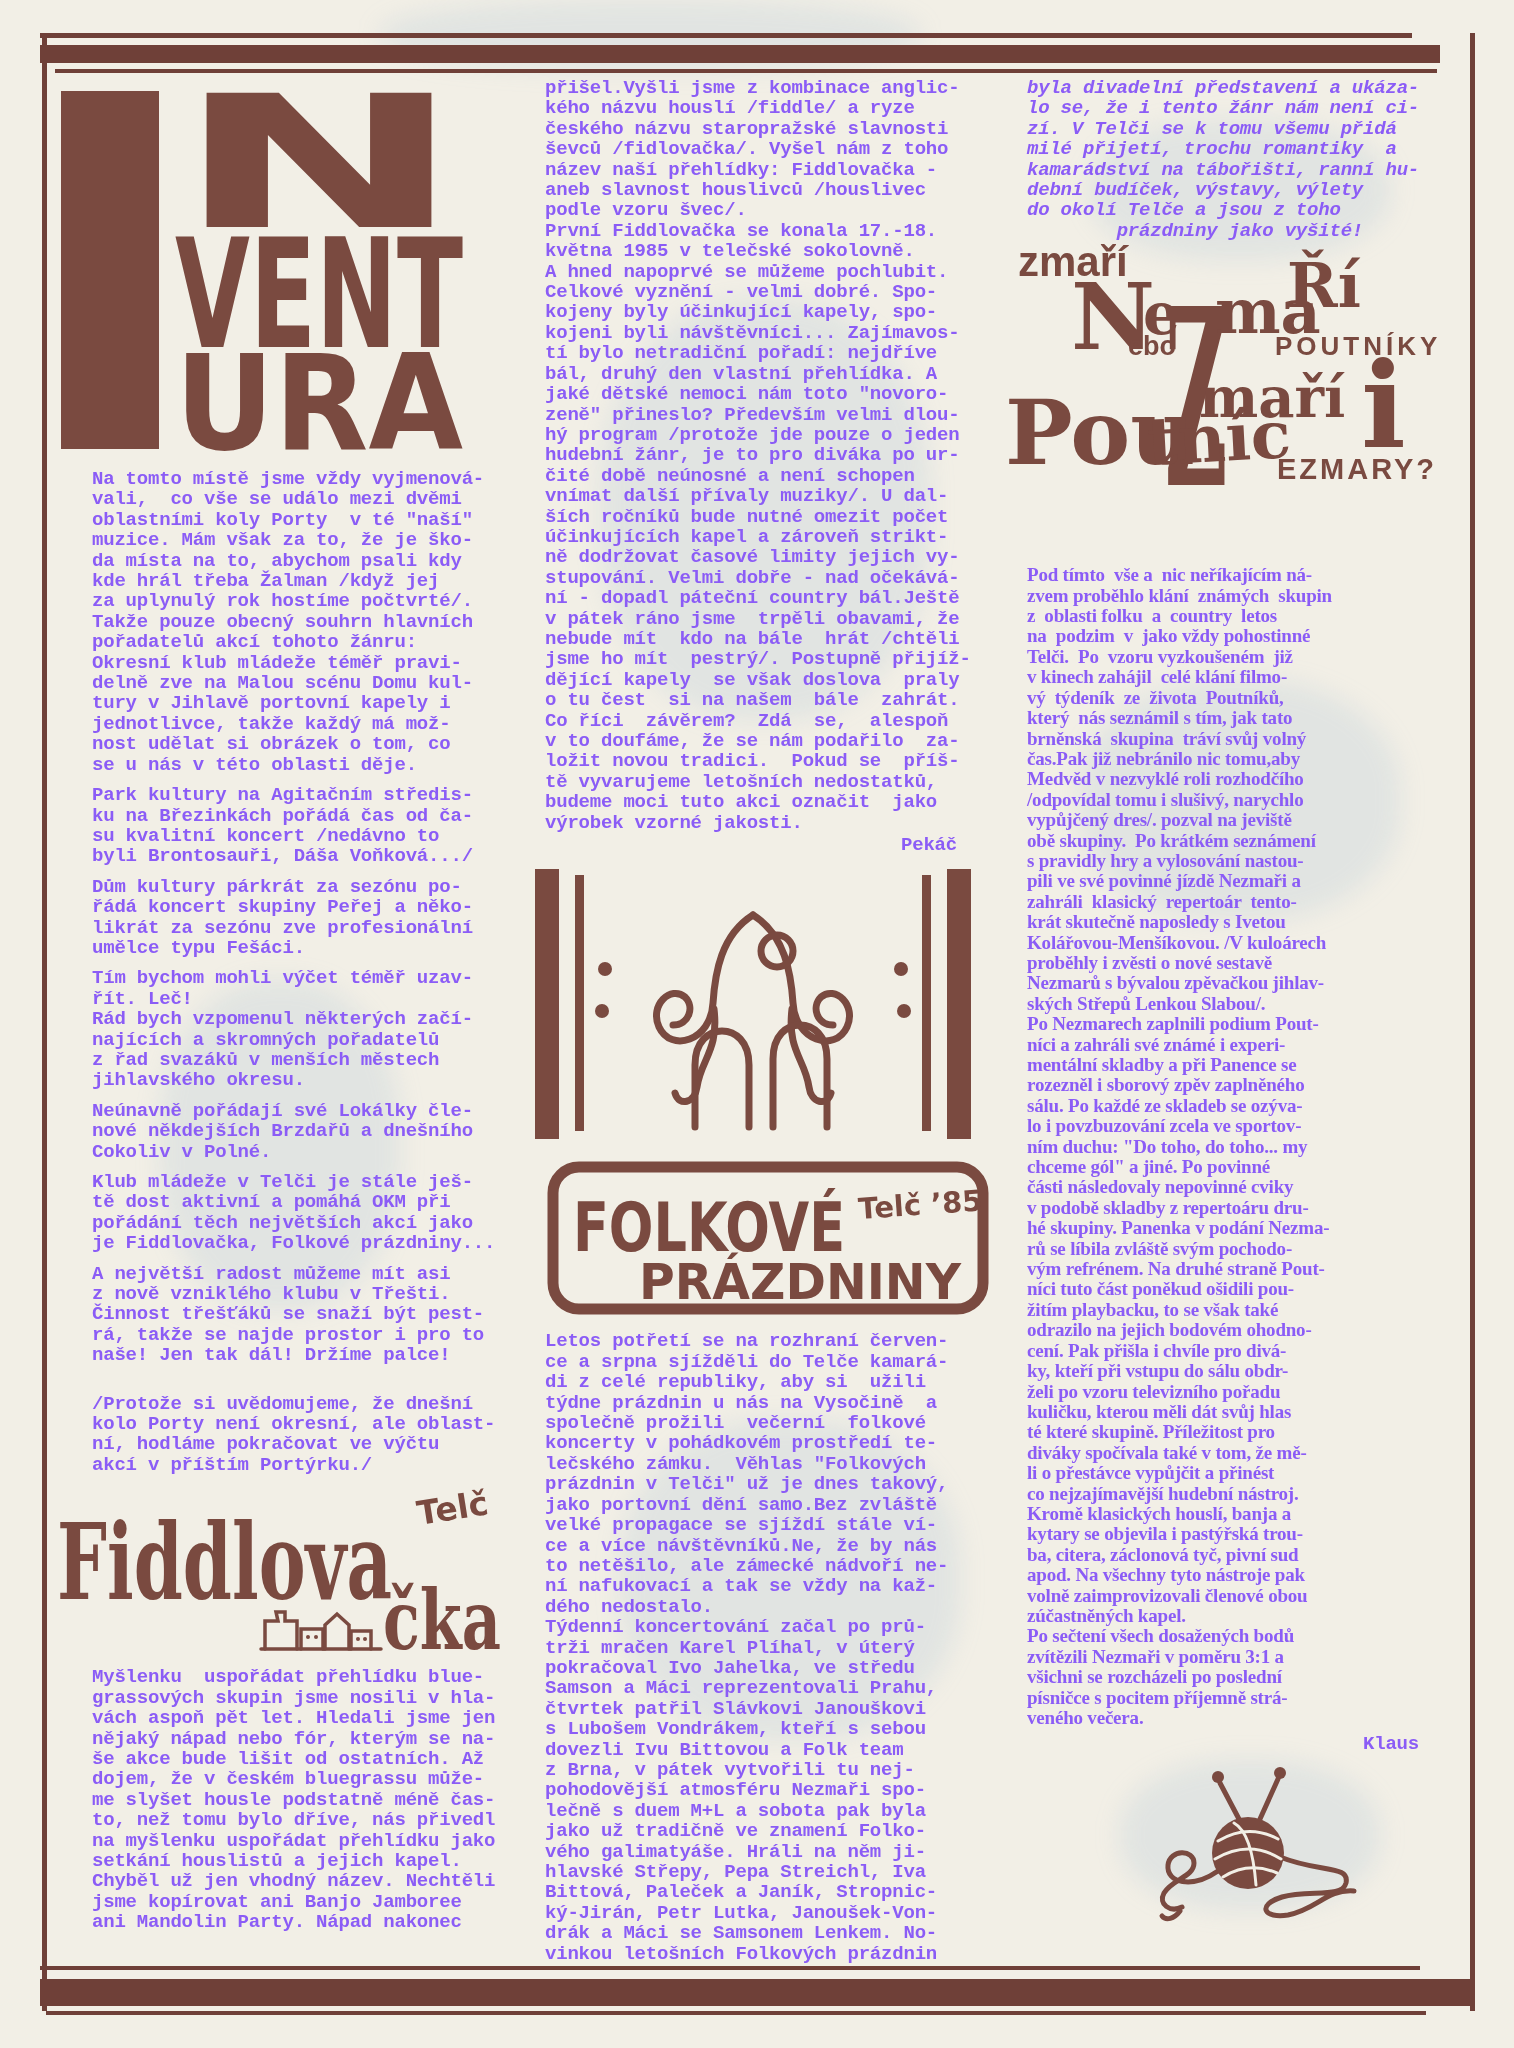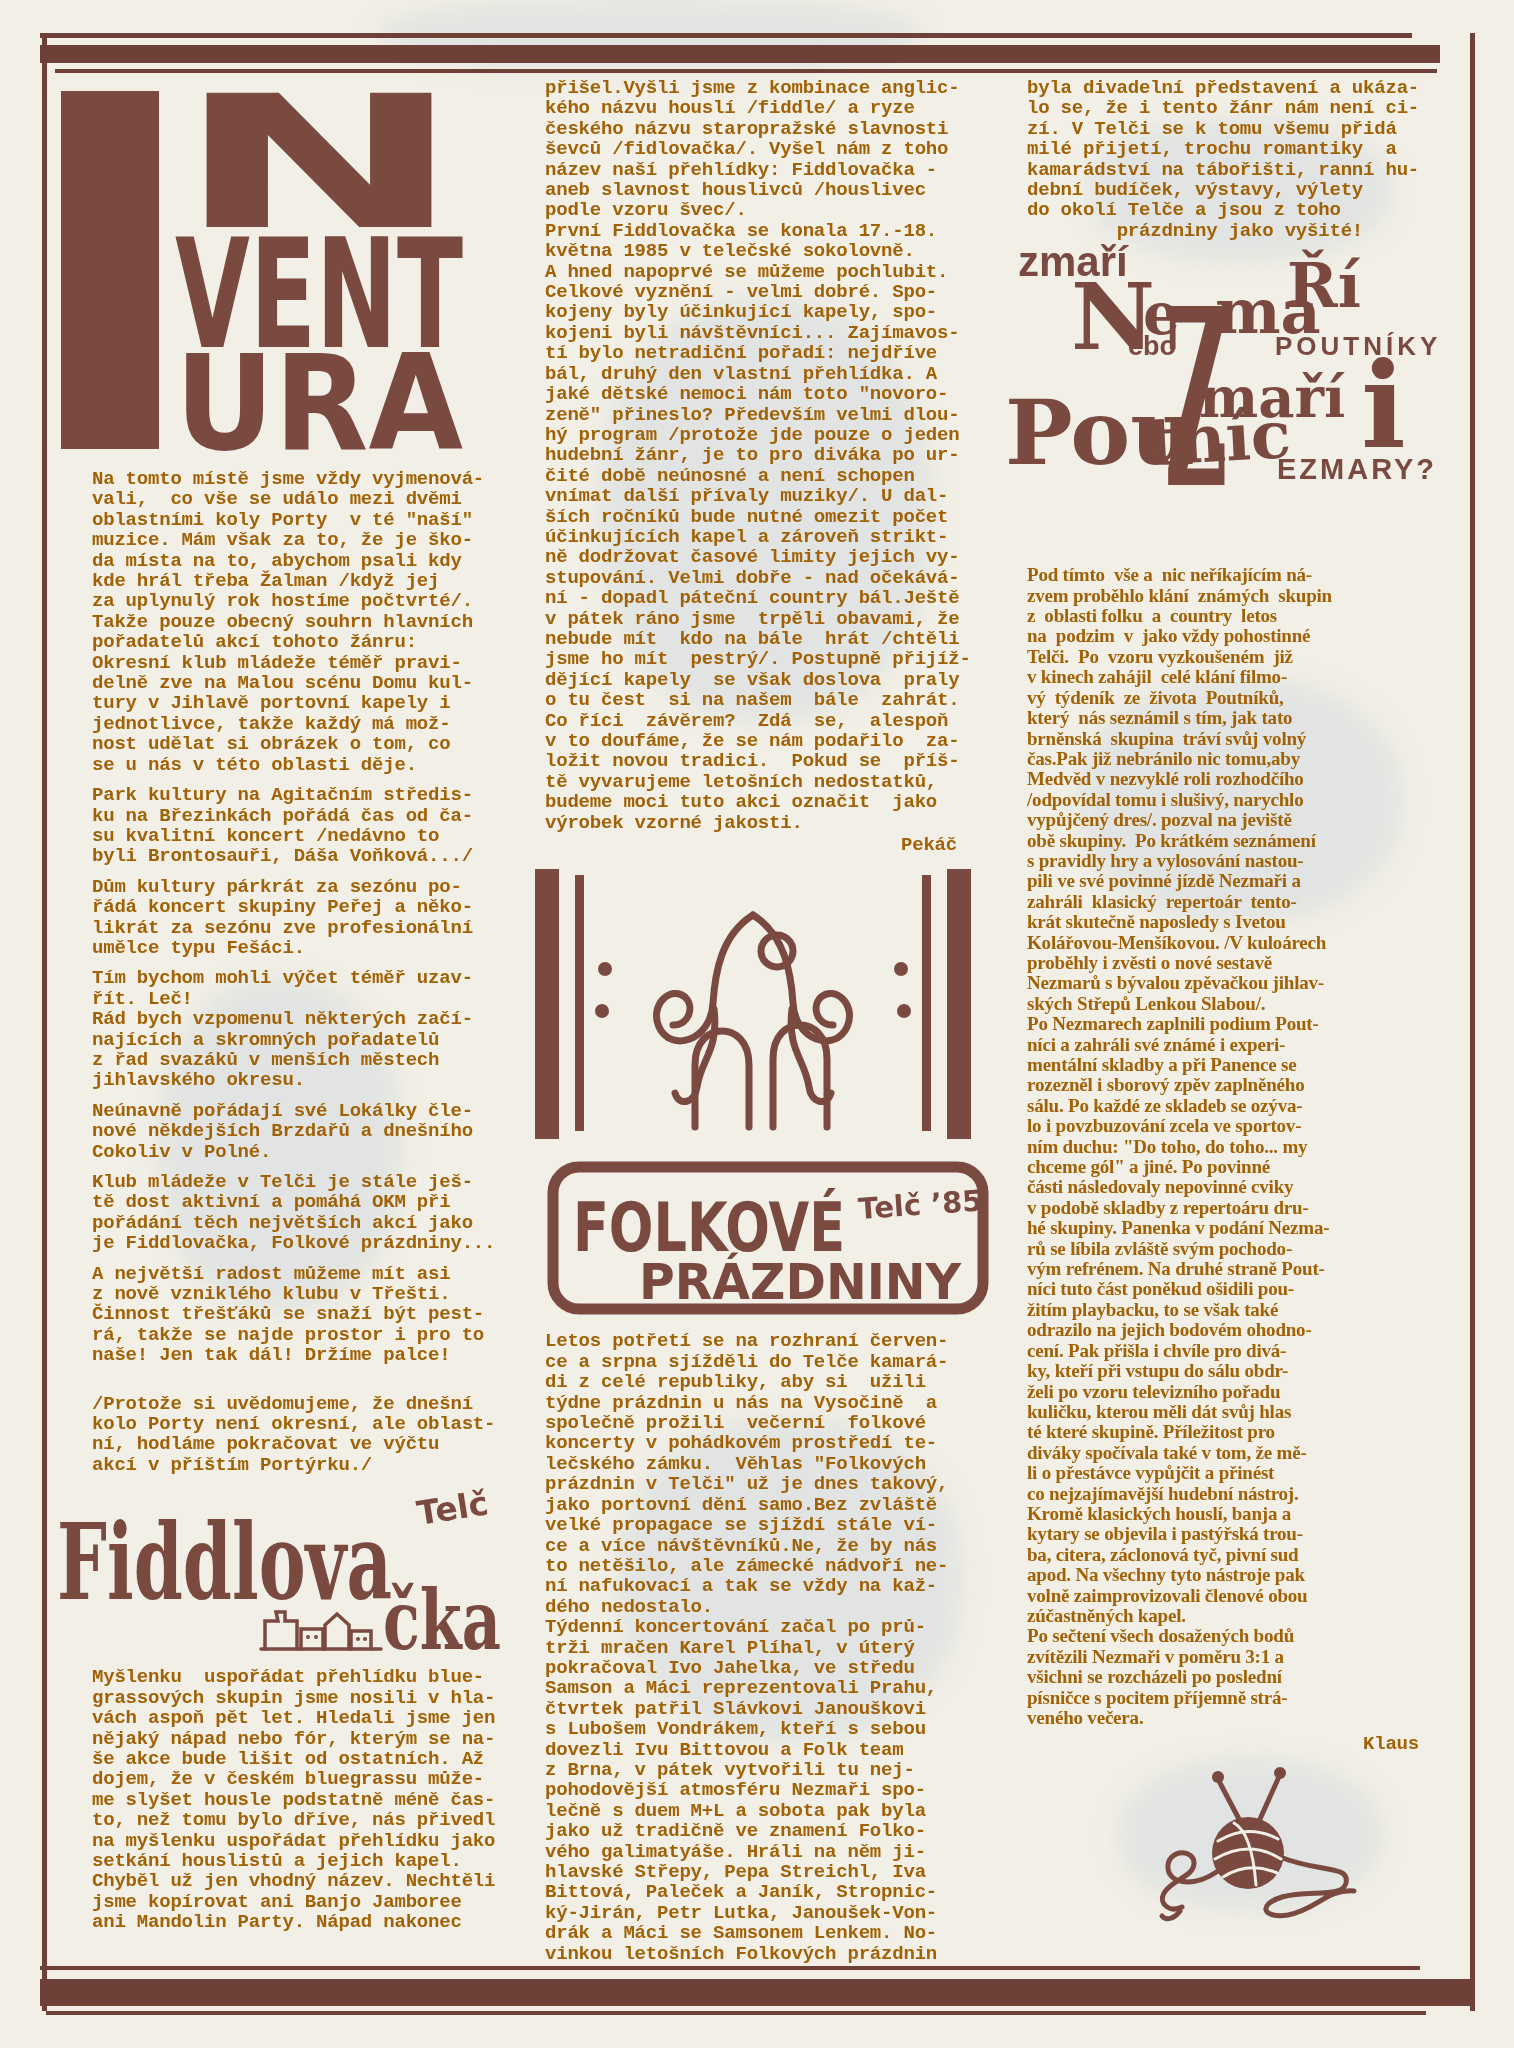--- a/index.html
+++ b/index.html
@@ -10,21 +10,21 @@
   }
   .bleed{position:absolute;background:rgba(145,180,205,.17);filter:blur(12px);border-radius:45%;pointer-events:none;}
   .hline,.vline{position:absolute;background:#6f4038;}
   .col{position:absolute;}
   #col-left{left:92px;top:85px;width:430px;}
   #col-mid{left:545px;top:78px;width:460px;}
   #col-right{left:1027px;top:78px;width:450px;}
   .t{
     white-space:pre-wrap;margin:0 0 10px 0;
     font-size:19px;line-height:20.4px;font-weight:bold;
-    color:#a16207;letter-spacing:-0.2px;
+    color:#8b5cf6;letter-spacing:-0.2px;
   }
   .sig{text-align:right;padding-right:48px;margin:0 0 8px 0;}
   svg{display:block;}
   .stamp-text{fill:#7a4a40;}
   
   #collage{position:relative;height:260px;margin:0 0 64px -12px;}
   .hw{position:absolute;font-family:"DejaVu Serif",serif;font-weight:bold;color:#7a4a40;line-height:1;white-space:nowrap;}
   .hs{font-family:Liberation Sans, sans-serif;}
 </style>
 </head>
@@ -230,21 +230,21 @@
 jako už tradičně ve znamení Folko-
 vého galimatyáše. Hráli na něm ji-
 hlavské Střepy, Pepa Streichl, Iva
 Bittová, Paleček a Janík, Stropnic-
 ký-Jirán, Petr Lutka, Janoušek-Von-
 drák a Máci se Samsonem Lenkem. No-
 vinkou letošních Folkových prázdnin</p>
 </div>
 
 <div class="col" id="col-right">
-  <p class="t" style="margin-bottom:0;">byla divadelní představení a ukáza-
+  <p class="t" style="margin-bottom:0;font-style:italic;">byla divadelní představení a ukáza-
 lo se, že i tento žánr nám není ci-
 zí. V Telči se k tomu všemu přidá
 milé přijetí, trochu romantiky  a
 kamarádství na tábořišti, ranní hu-
 dební budíček, výstavy, výlety
 do okolí Telče a jsou z toho
         prázdniny jako vyšité!</p>
 
   <div id="collage">
     <span class="hw hs" style="left:3px;top:0;font-size:42px;">zmaří</span>

